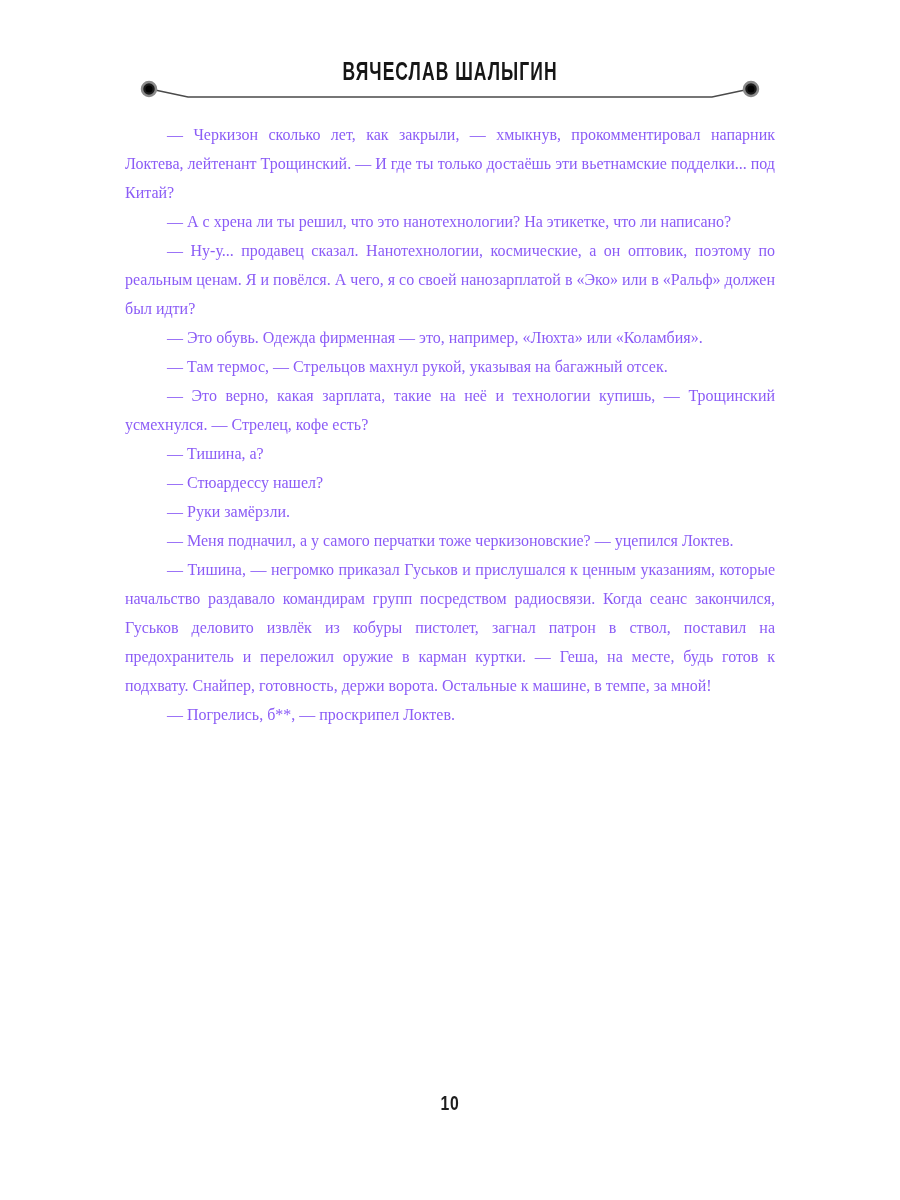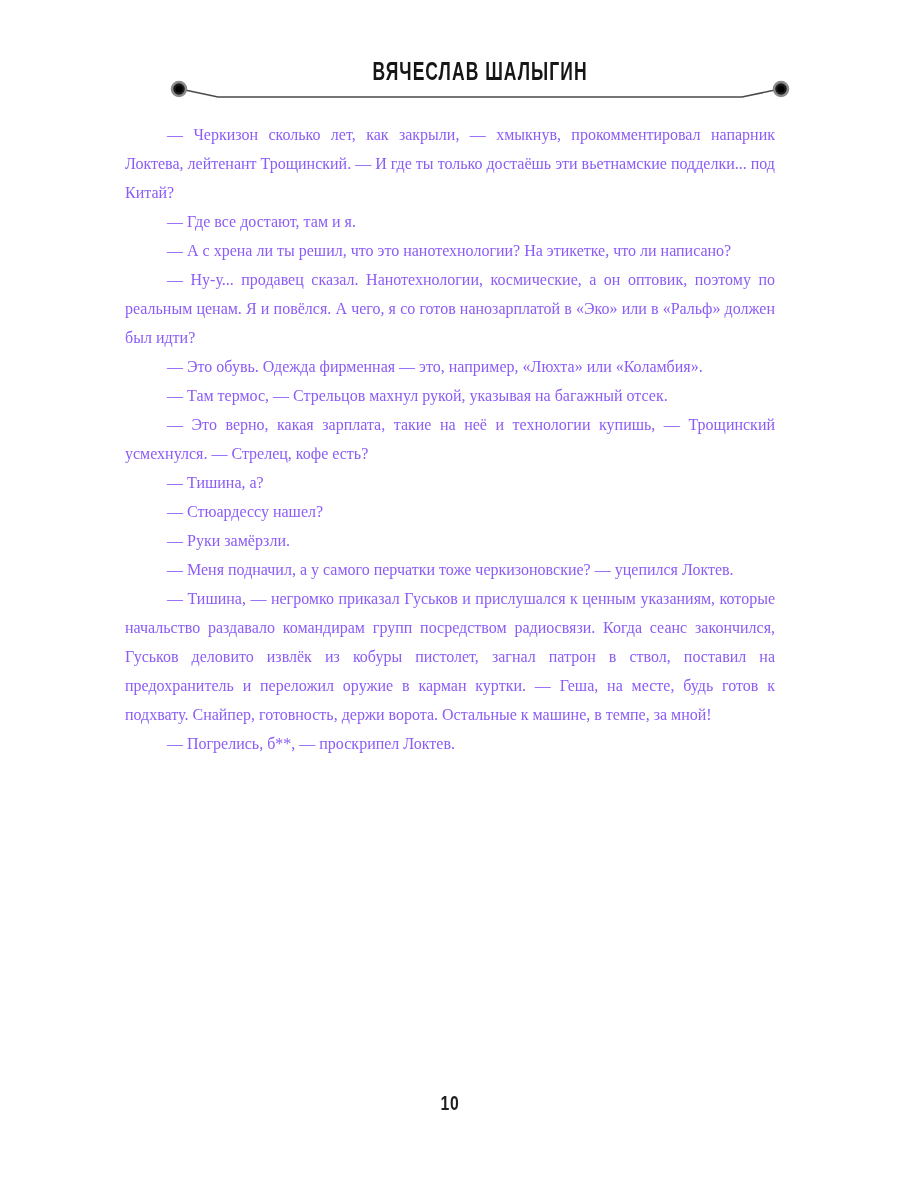--- a/index.html
+++ b/index.html
@@ -13,21 +13,20 @@
     height: 1200px;
     background: #ffffff;
     overflow: hidden;
     font-family: "Liberation Serif", "DejaVu Serif", serif;
   }
   .running-head {
     position: absolute;
     top: 0; left: 0;
     width: 720px;
     height: 110px;
-    margin-left: 30px;
   }
   .author {
     position: absolute;
     top: 57px;
     left: 0;
     width: 900px;
     text-align: center;
     font-family: "Liberation Sans", "DejaVu Sans", sans-serif;
     font-weight: 700;
     font-size: 25px;
@@ -82,23 +81,22 @@
       <path d="M 15 12 L 48 19 L 572 19 L 605 12" fill="none" stroke="#4a4a4a" stroke-width="1.6"></path>
       <circle cx="9" cy="11" r="7" fill="#1c1c1c" stroke="#8a8a8a" stroke-width="2.5"></circle>
       <circle cx="9" cy="11" r="3.5" fill="#000000"></circle>
       <circle cx="611" cy="11" r="7" fill="#1c1c1c" stroke="#8a8a8a" stroke-width="2.5"></circle>
       <circle cx="611" cy="11" r="3.5" fill="#000000"></circle>
     </svg>
   </div>
 
   <div class="text-body">
     <p class="para">— Черкизон сколько лет, как закрыли, — хмыкнув, проком­ментировал напарник Локтева, лейтенант Трощинский. — И где ты только достаёшь эти вьетнамские подделки... под Китай?</p>
-    <p class="para">— Где все достают, там и я.</p>
     <p class="para">— А с хрена ли ты решил, что это нанотехнологии? На эти­кетке, что ли написано?</p>
-    <p class="para">— Ну-у... продавец сказал. Нанотехнологии, космические, а он оптовик, поэтому по реальным ценам. Я и повёлся. А чего, я со готов нанозарплатой в «Эко» или в «Ральф» должен был идти?</p>
+    <p class="para">— Ну-у... продавец сказал. Нанотехнологии, космические, а он оптовик, поэтому по реальным ценам. Я и повёлся. А чего, я со своей нанозарплатой в «Эко» или в «Ральф» должен был идти?</p>
     <p class="para">— Это обувь. Одежда фирменная — это, например, «Люхта» или «Коламбия».</p>
     <p class="para">— Там термос, — Стрельцов махнул рукой, указывая на ба­гажный отсек.</p>
     <p class="para">— Это верно, какая зарплата, такие на неё и технологии ку­пишь, — Трощинский усмехнулся. — Стрелец, кофе есть?</p>
     <p class="para">— Тишина, а?</p>
     <p class="para">— Стюардессу нашел?</p>
     <p class="para">— Руки замёрзли.</p>
     <p class="para">— Меня подначил, а у самого перчатки тоже черкизо­новские? — уцепился Локтев.</p>
     <p class="para">— Тишина, — негромко приказал Гуськов и прислушался к ценным указаниям, которые начальство раздавало команди­рам групп посредством радиосвязи. Когда сеанс закончился, Гуськов деловито извлёк из кобуры пистолет, загнал патрон в ствол, поставил на предохранитель и переложил оружие в карман куртки. — Геша, на месте, будь готов к подхвату. Снайпер, готовность, держи ворота. Остальные к машине, в темпе, за мной!</p>
     <p class="para">— Погрелись, б**, — проскрипел Локтев.</p>
   </div>

